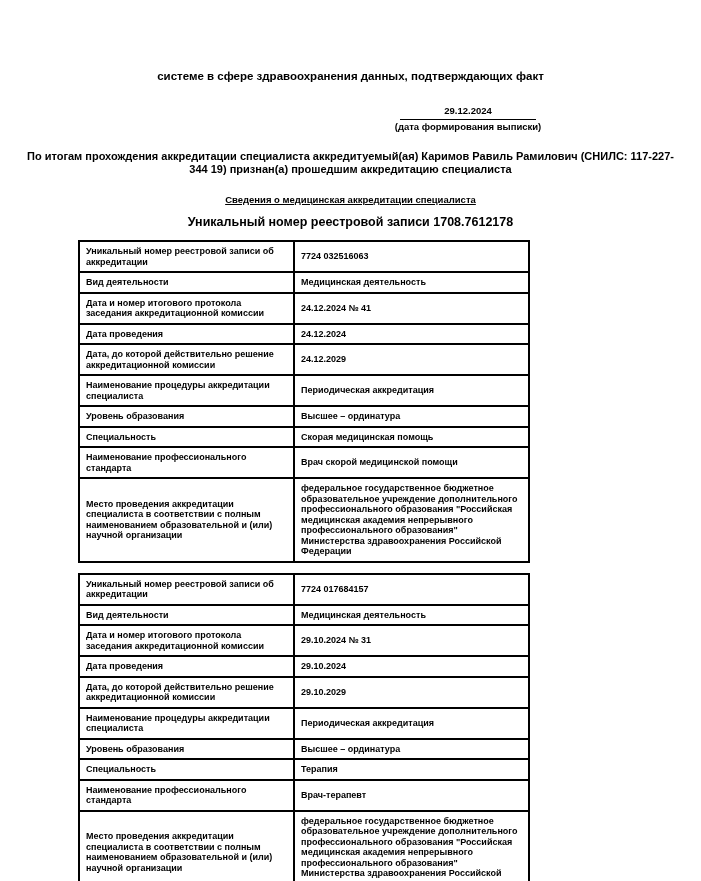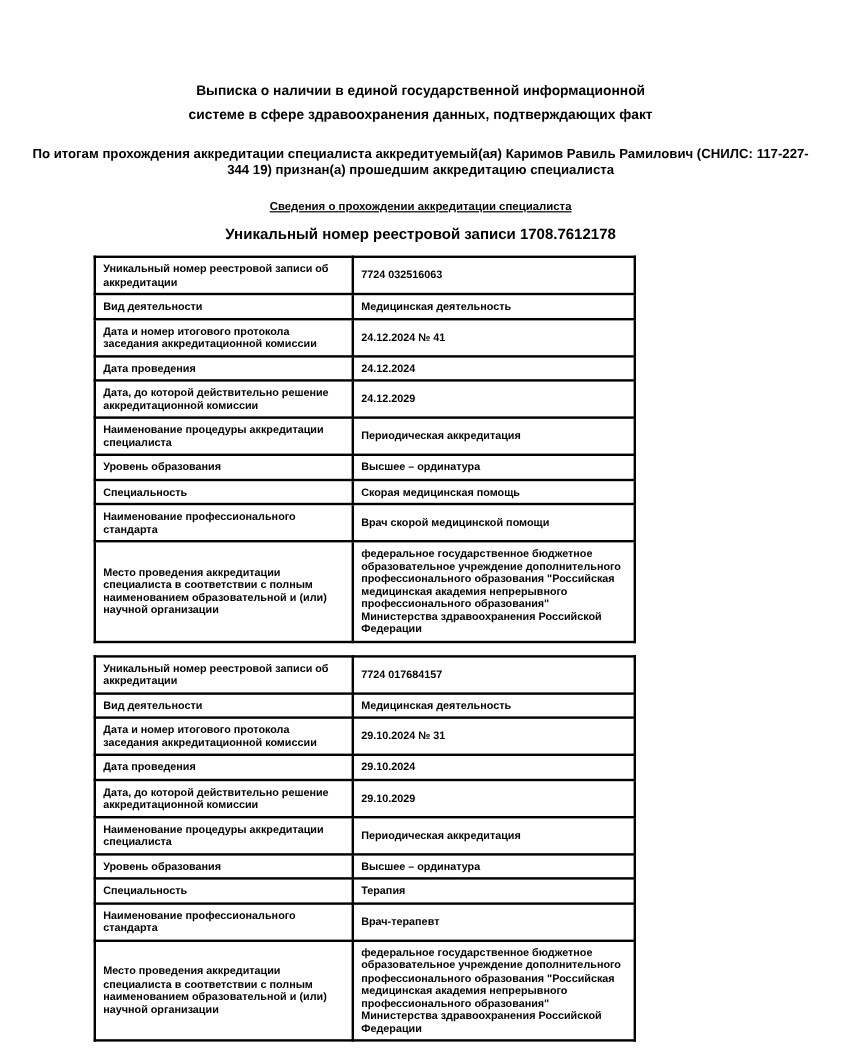--- a/index.html
+++ b/index.html
@@ -80,31 +80,34 @@
   td.value-cell { padding-left: 10px; }
   .t1 { margin-top: 10px; }
   .t2 { margin-top: 10px; }
 </style>
 </head>
 <body>
 
 <div class="page">
 
   <div class="doc-title">
-    <div>Выписка о наличии в единой государственной информационной</div>
     <div>системе в сфере здравоохранения данных, подтверждающих факт</div>
   </div>
 
+  <div class="date-block">
+    <span class="date-value">29.12.2024</span>
+    <div class="date-caption">(дата формирования выписки)</div>
+  </div>
 
   <div class="intro">
     <div>По итогам прохождения аккредитации специалиста аккредитуемый(ая) Каримов Равиль Рамилович (СНИЛС: 117-227-</div>
     <div>344 19) признан(а) прошедшим аккредитацию специалиста</div>
   </div>
 
-  <div class="section-heading">Сведения о прохождении аккредитации специалиста</div>
+  <div class="section-heading">Сведения о медицинская аккредитации специалиста</div>
 
   <div class="registry-heading">Уникальный номер реестровой записи 1708.7612178</div>
 
   <table class="acc-table t1">
     <tbody>
       <tr>
         <td class="label-cell">Уникальный номер реестровой записи об аккредитации</td>
         <td class="value-cell">7724 032516063</td>
       </tr>
       <tr>

